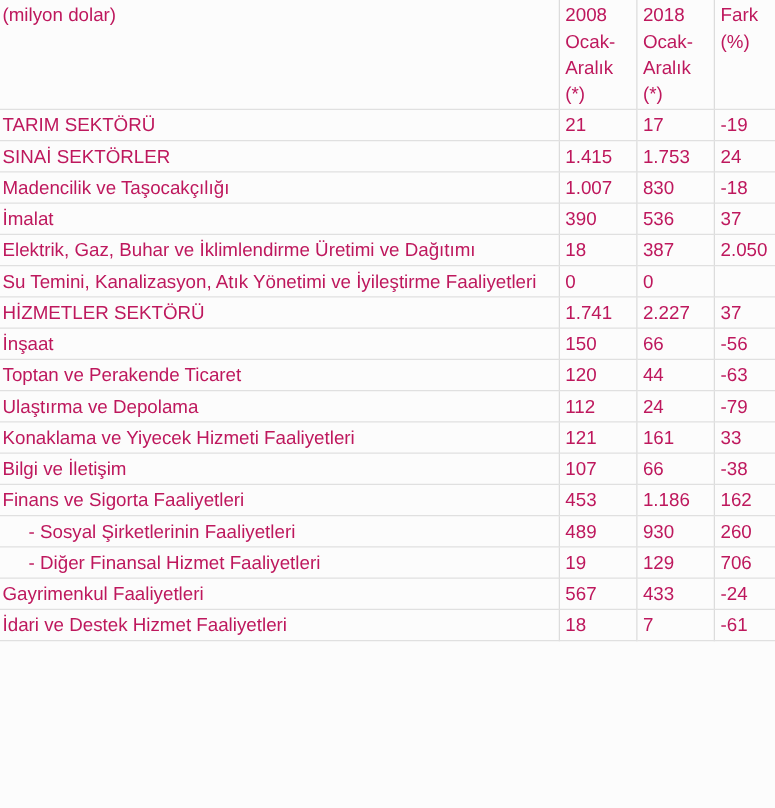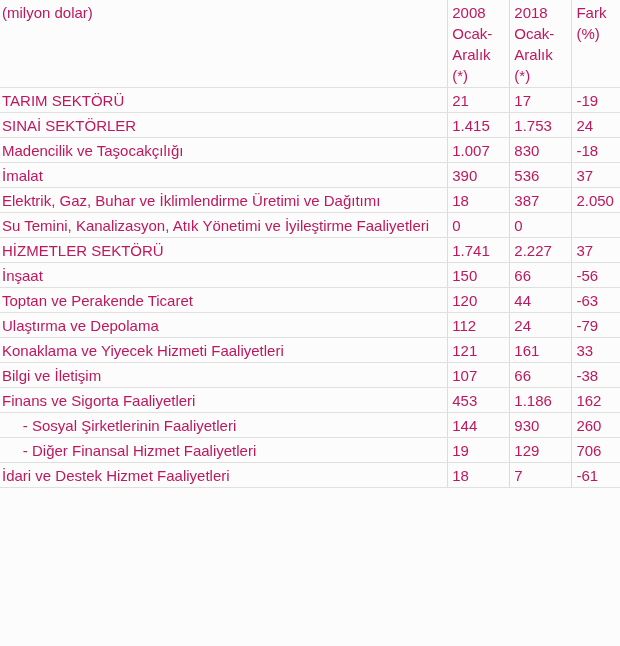--- a/index.html
+++ b/index.html
@@ -132,29 +132,35 @@
     <td class="cell-num">-38</td>
   </tr>
       <tr>
     <td class="cell-label">Finans ve Sigorta Faaliyetleri</td>
     <td class="cell-num">453</td>
     <td class="cell-num">1.186</td>
     <td class="cell-num">162</td>
   </tr>
       <tr>
     <td class="cell-label">     - Sosyal Şirketlerinin Faaliyetleri</td>
-    <td class="cell-num">144</td>
+    <td class="cell-num">489</td>
     <td class="cell-num">930</td>
     <td class="cell-num">260</td>
   </tr>
       <tr>
     <td class="cell-label">     - Diğer Finansal Hizmet Faaliyetleri</td>
     <td class="cell-num">19</td>
     <td class="cell-num">129</td>
     <td class="cell-num">706</td>
+  </tr>
+      <tr>
+    <td class="cell-label">Gayrimenkul Faaliyetleri</td>
+    <td class="cell-num">567</td>
+    <td class="cell-num">433</td>
+    <td class="cell-num">-24</td>
   </tr>
       <tr>
     <td class="cell-label">İdari ve Destek Hizmet Faaliyetleri</td>
     <td class="cell-num">18</td>
     <td class="cell-num">7</td>
     <td class="cell-num">-61</td>
   </tr>
     </tbody>
 </table>
 

